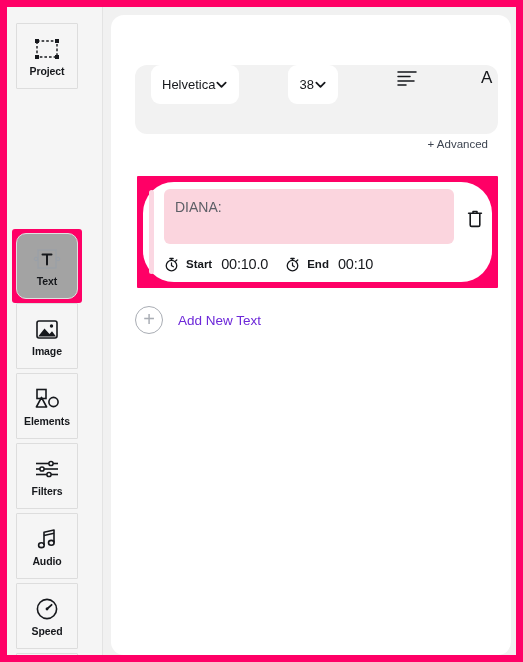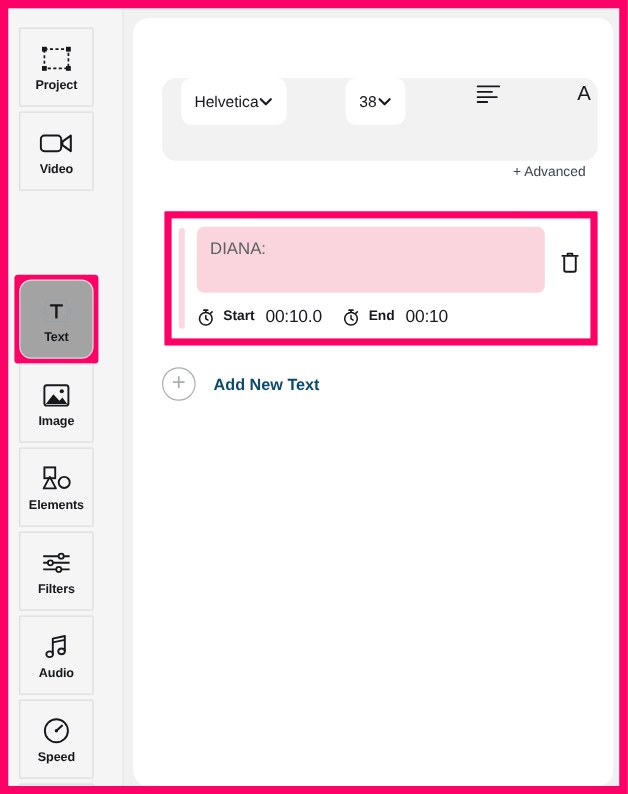--- a/index.html
+++ b/index.html
@@ -193,20 +193,21 @@
     padding: 6px;
     border-radius: 1px;
   }
 
   #text-card {
     position: relative;
     width: 349px;
     height: 100px;
     background: #ffffff;
     display: block;
+    border-radius: 31px;
   }
 
   #card-accent-bar {
     position: absolute;
     left: 6px; top: 8px;
     width: 5px;
     height: 84px;
     background: #fbd7e2;
     border-radius: 3px;
   }
@@ -285,23 +286,22 @@
     align-items: center;
     justify-content: center;
     color: #a9adb4;
     font-size: 20px;
     line-height: 1;
     padding-bottom: 2px;
   }
 
   #add-new-text-label {
     font-size: 13.5px;
-    color: #0c4a6e;
+    color: #6d28d9;
     margin-left: 15px;
-    font-weight: bold;
   }
 </style>
 </head>
 <body>
 
 <div id="app-frame">
   <div id="app-inner">
 
     <div id="sidebar">
 
@@ -311,29 +311,20 @@
             <rect x="3" y="3" width="20" height="16" fill="none" stroke="#16181c" stroke-width="1.4" stroke-dasharray="2.6 2"></rect>
             <rect x="1" y="1" width="4" height="4" fill="#16181c"></rect>
             <rect x="21" y="1" width="4" height="4" fill="#16181c"></rect>
             <rect x="1" y="17" width="4" height="4" fill="#16181c"></rect>
             <rect x="21" y="17" width="4" height="4" fill="#16181c"></rect>
           </svg>
         </span>
         <span class="side-label">Project</span>
       </div>
 
-      <div class="side-item" style="top:86px;">
-        <span class="side-icon">
-          <svg width="28" height="20" viewBox="0 0 28 20">
-            <rect x="1" y="4" width="17" height="13" rx="3" fill="none" stroke="#16181c" stroke-width="1.7"></rect>
-            <path d="M19 9 L26 4 L26 17 L19 12 Z" fill="none" stroke="#16181c" stroke-width="1.7" stroke-linejoin="round"></path>
-          </svg>
-        </span>
-        <span class="side-label">Video</span>
-      </div>
 
 
       <div class="side-sel-wrap" style="top:222px;">
         <div class="side-item">
           <span class="side-icon">
             <svg width="28" height="24" viewBox="0 0 28 24">
               <rect x="5" y="3" width="18" height="18" fill="none" stroke="#9aa0a8" stroke-width="1.1"></rect>
               <path d="M9.5 7.5 H18.5 M14 7.5 V17.5" stroke="#16181c" stroke-width="2" fill="none" stroke-linecap="round"></path>
               <circle cx="3" cy="12" r="1.7" fill="none" stroke="#9aa0a8" stroke-width="1.1"></circle>
               <circle cx="25" cy="12" r="1.7" fill="none" stroke="#9aa0a8" stroke-width="1.1"></circle>

